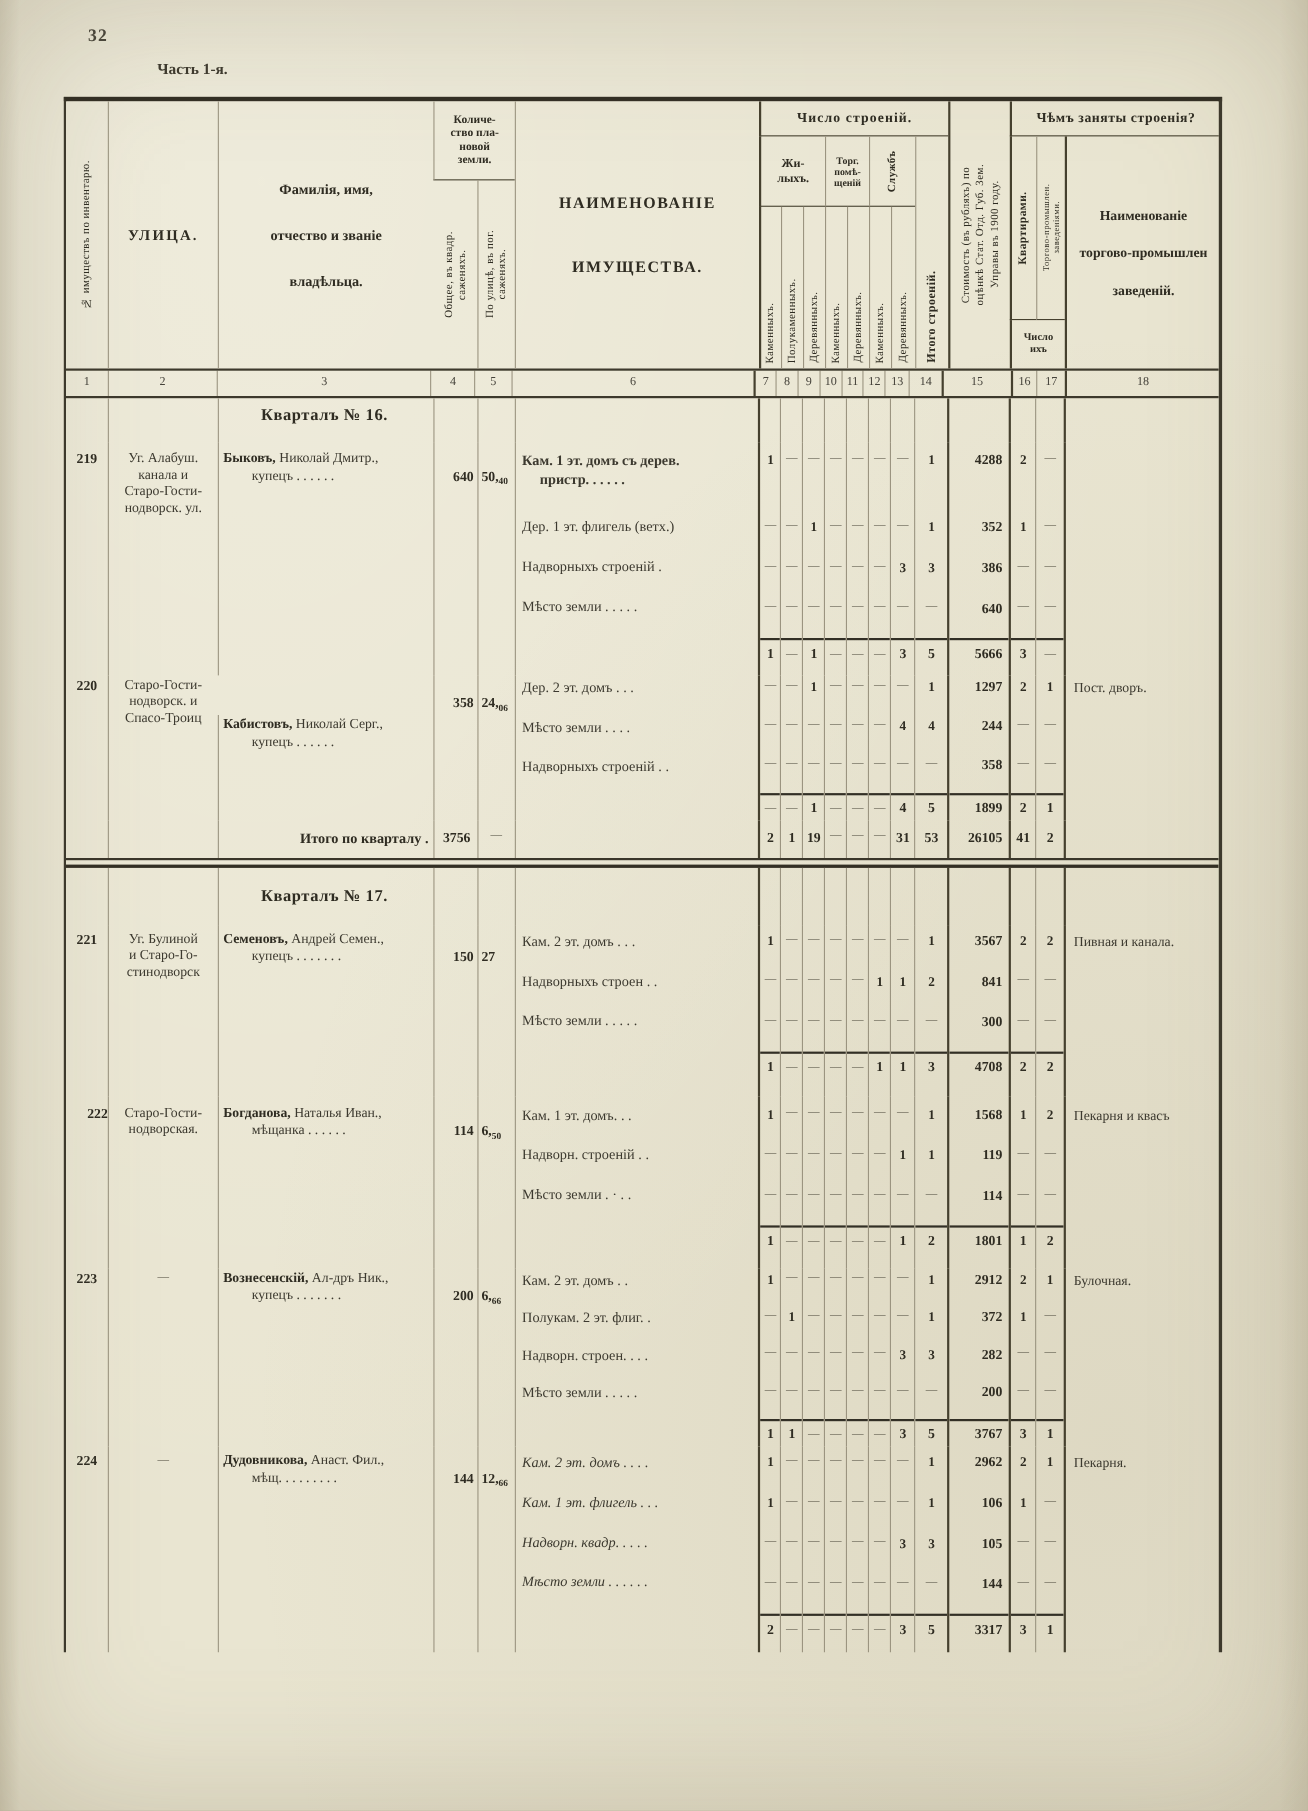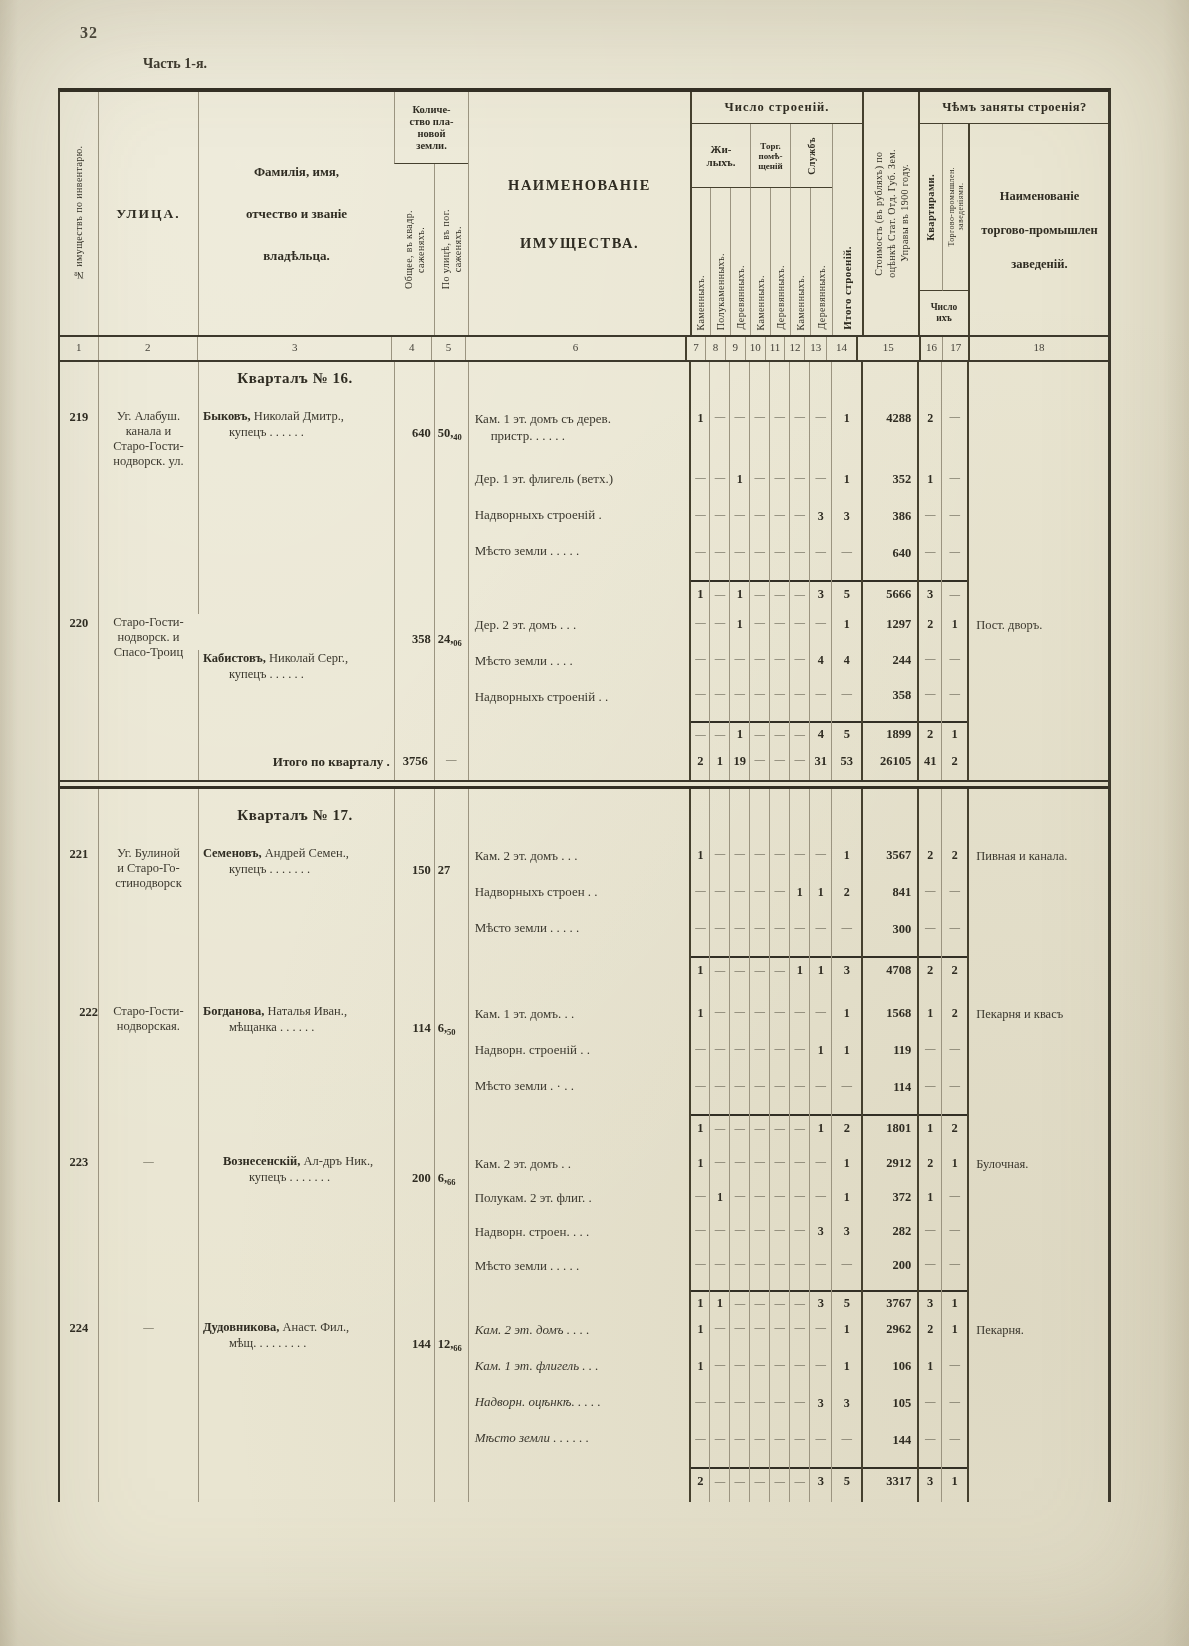--- a/index.html
+++ b/index.html
@@ -266,21 +266,21 @@
           <div class="bcol bl" style="width: 40px;">
             <div style="height: 6px;"></div>
             <div class="area">640</div>
           </div>
           <div class="bcol bl" style="width: 34px;">
             <div style="height: 6px;"></div>
             <div class="front">50,<small>40</small></div>
           </div>
           <div class="bcol bl" style="width: 222px;">
             <div style="height: 6px;"></div>
-            <div class="item" style="height: 58px;">
+            <div class="item" style="height: 58px; font-weight: bold;">
               <div class="iline">Кам. 1 эт. домъ съ дерев.</div>
               <div class="iline cont">пристр. . . . . .</div>
             </div>
             <div class="item" style="height: 34px;">
               <div class="iline">Дер. 1 эт. флигель (ветх.)</div>
             </div>
             <div class="item" style="height: 34px;">
               <div class="iline">Надворныхъ строеній .</div>
             </div>
             <div class="item" style="height: 34px;">
@@ -818,21 +818,21 @@
           <div class="bcol" style="width: 38px;">
             <div style="height: 0px;"></div>
             <div class="pnum">223</div>
           </div>
           <div class="bcol bl" style="width: 100px;">
             <div style="height: 0px;"></div>
             <div class="street">
               <div class="sline dash">—</div>
             </div>
           </div>
-          <div class="bcol bl" style="width: 196px; padding-left: 20px;">
+          <div class="bcol bl" style="width: 196px;">
             <div style="height: 0px;"></div>
             <div class="owner">
               <div class="oline1"><b>Вознесенскій,</b> Ал-дръ Ник.,</div>
               <div class="oline2">купецъ  . . . . . . .</div>
             </div>
           </div>
           <div class="bcol bl" style="width: 40px;">
             <div style="height: 0px;"></div>
             <div class="area">200</div>
           </div>
@@ -976,21 +976,21 @@
           </div>
           <div class="bcol bl" style="width: 222px; font-style: italic;">
             <div style="height: 4px;"></div>
             <div class="item" style="height: 34px;">
               <div class="iline">Кам. 2 эт. домъ  .  . .  .</div>
             </div>
             <div class="item" style="height: 34px;">
               <div class="iline">Кам. 1 эт. флигель . . .</div>
             </div>
             <div class="item" style="height: 34px;">
-              <div class="iline">Надворн. оцѣнкѣ. . . . .</div>
+              <div class="iline">Надворн. квадр. . . . .</div>
             </div>
             <div class="item" style="height: 34px;">
               <div class="iline">Мѣсто земли . . . . . .</div>
             </div>
           </div>
           <div class="bcol bl-dk" style="width: 20px;">
             <div style="height: 4px;"></div>
             <div class="numcell" style="height: 34px;">1</div>
             <div class="numcell" style="height: 34px;">1</div>
             <div class="numcell dash" style="height: 34px;">—</div>

